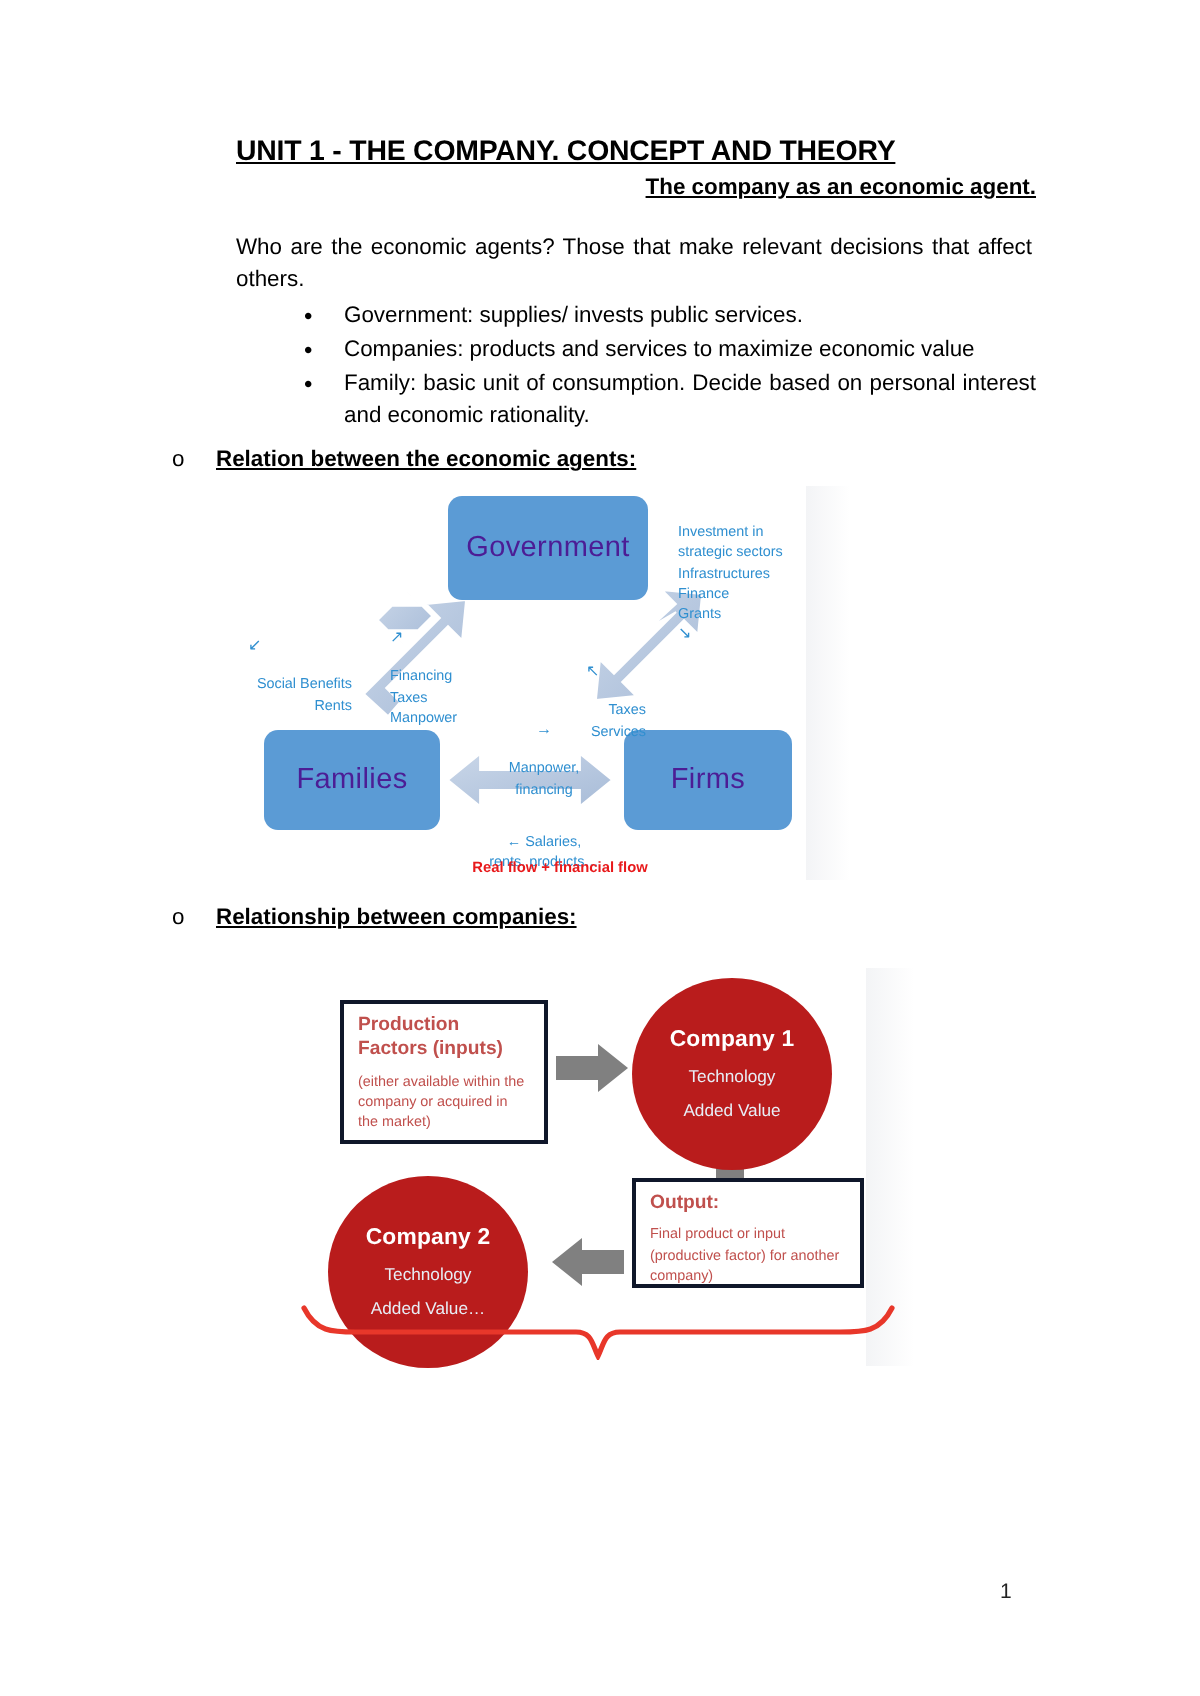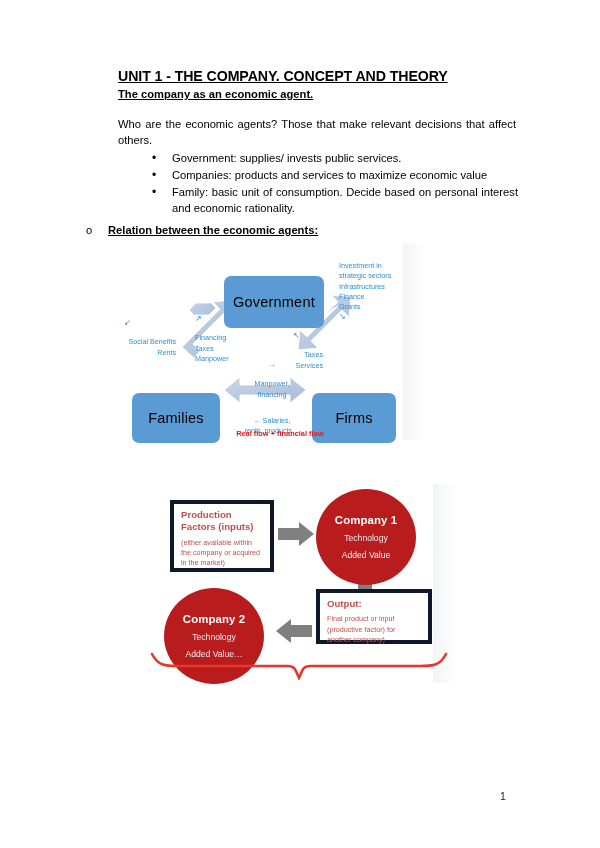--- a/index.html
+++ b/index.html
@@ -35,20 +35,21 @@
     line-height: 1.25;
     margin: 0 0 1px 0;
     text-decoration: underline;
   }
   .doc-subtitle {
     font-size: 11.2px;
     font-weight: bold;
     text-decoration: underline;
     margin: 0 0 16px 0;
     line-height: 1.3;
+    text-align: right;
   }
   .para {
     font-size: 11.2px;
     line-height: 1.42;
     margin: 0 0 2px 0;
     text-align: justify;
     width: 398px;
   }
   ul.bullets {
     margin: 0;
@@ -102,27 +103,26 @@
   .fig1 .shade {
     position: absolute;
     right: 0; top: 0; bottom: 0;
     width: 22px;
     background: linear-gradient(90deg,#f3f4f6 0%,#ffffff 100%);
   }
   .bluebox {
     position: absolute;
     background: #5b9bd5;
     border-radius: 7px;
-    color: #000000;
+    color: #4c1d95;
     display: flex;
     align-items: center;
     justify-content: center;
     font-size: 14.5px;
     letter-spacing: 0.2px;
-    margin-top: 28px;
   }
   #box-government { left: 92px; top: 5px; width: 100px; height: 52px; }
   #box-families  { left: 0px;  top: 122px; width: 88px; height: 50px; }
   #box-firms     { left: 180px; top: 122px; width: 84px; height: 50px; }
 
   .flowlabel {
     position: absolute;
     color: #2f8fd0;
     font-size: 7.2px;
     line-height: 1.42;
@@ -166,21 +166,21 @@
     height: 199px;
   }
   .fig2 .shade {
     position: absolute;
     right: 0; top: 0; bottom: 0;
     width: 24px;
     background: linear-gradient(90deg,#f3f4f6 0%,#ffffff 100%);
   }
   .redbox {
     position: absolute;
-    border: 4px solid #0f172a;
+    border: 2px solid #0f172a;
     background: #ffffff;
     padding: 5px 7px 6px 7px;
     box-sizing: border-box;
   }
   .redbox .rb-title {
     color: #c0504d;
     font-weight: bold;
     font-size: 9.6px;
     line-height: 1.28;
     margin-bottom: 4px;
@@ -318,20 +318,23 @@
     </div>
 
     <div class="flowlabel center-al" id="lbl-salaries">
       <span>← Salaries,
 rents, products…</span>
     </div>
 
     <div id="lbl-realflow">Real flow + financial flow</div>
   </div>
 
+  <div class="sect" id="sect2">
+    <span class="marker">o</span><span class="sect-label">Relationship between companies:</span>
+  </div>
 
   <div class="fig2">
     <div class="shade"></div>
 
     <svg class="arrow-block" style="left:0;top:0;" width="313" height="199" viewBox="0 0 313 199">
 
       <g>
         <path d="M 134,44 L 155,44 L 155,38 L 170,50 L 155,62 L 155,56 L 134,56 Z" fill="#808080"></path>
       </g>
 

